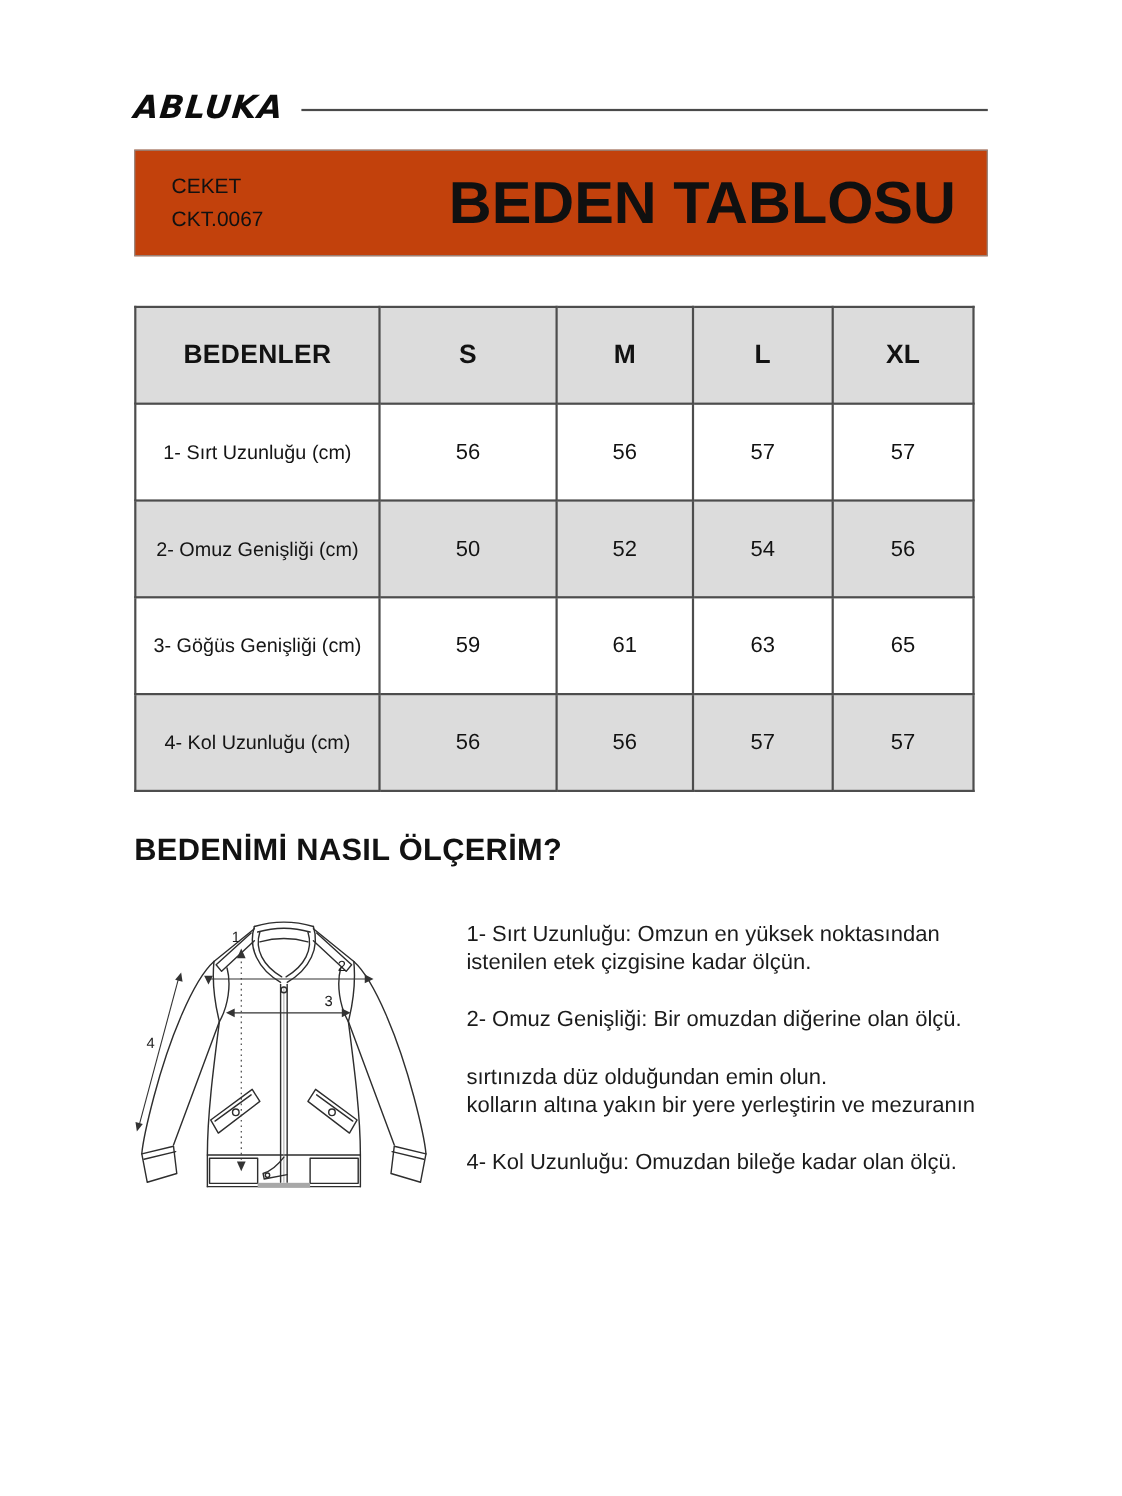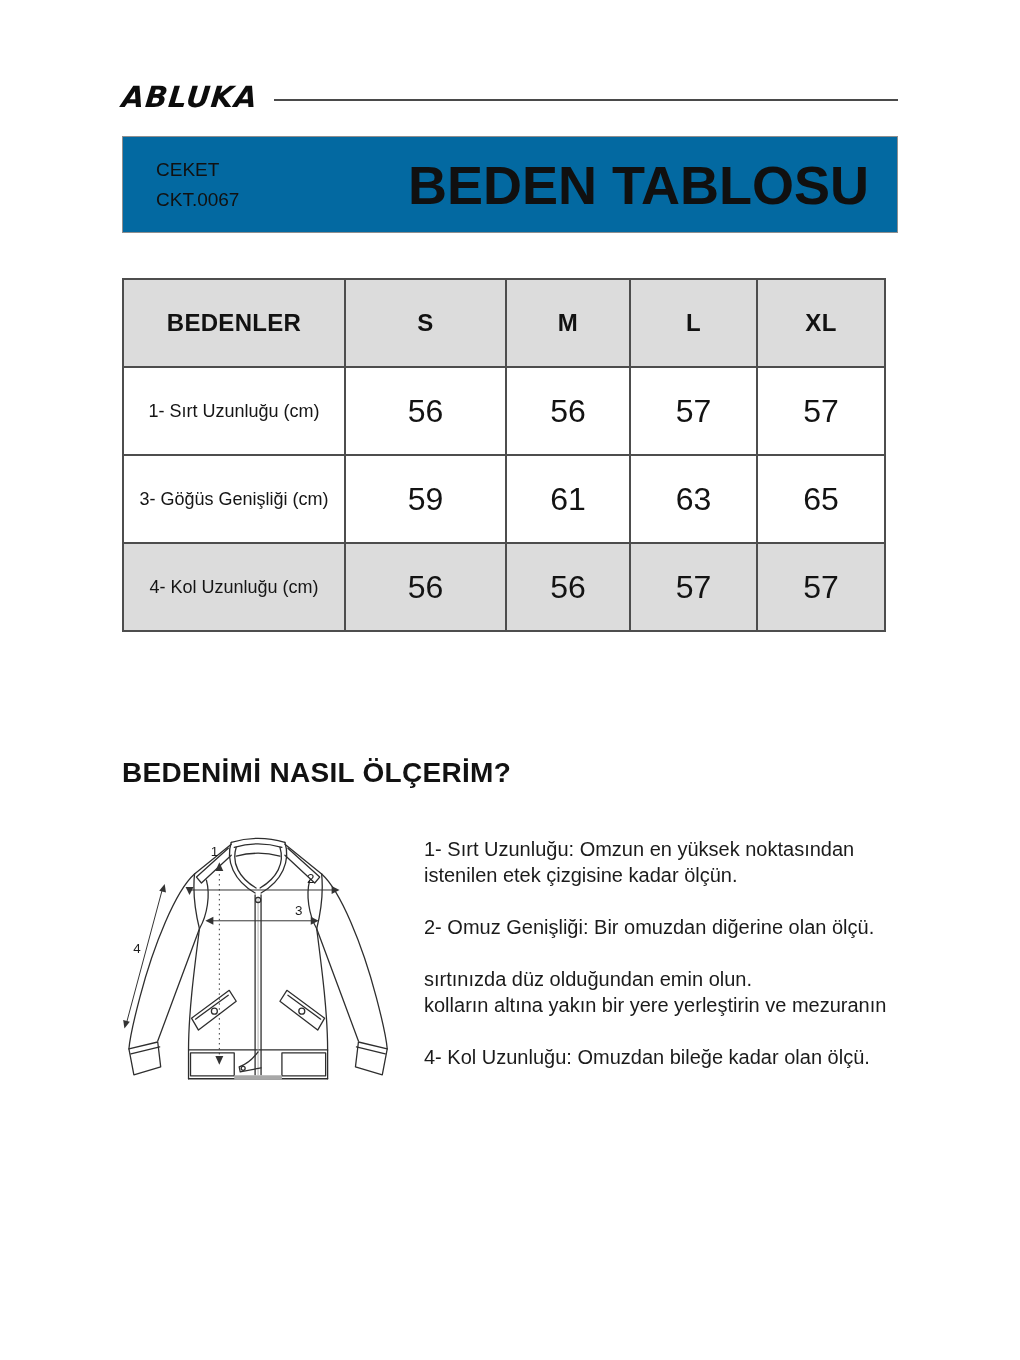--- a/index.html
+++ b/index.html
@@ -10,35 +10,35 @@
   
   .brand-row{position:absolute;left:122px;top:80px;width:776px;display:flex;align-items:center;}
   .logo{
     font-family:"DejaVu Sans",sans-serif;font-style:italic;font-weight:bold;
     font-size:29px;letter-spacing:1px;color:#0c0c0c;transform:skewX(-6deg);white-space:nowrap;
   }
   .brand-rule{flex:1;height:2px;background:#4a4a4a;margin-left:16px;margin-top:6px;}
   
   .title-box{
     position:absolute;left:122px;top:136px;width:776px;height:97px;box-sizing:border-box;
-    border:1px solid #8f8f8f;display:flex;align-items:center;background:#0369a1;
+    border:1px solid #8f8f8f;display:flex;align-items:center;background:#c2410c;
   }
   .product-block{padding-left:33px;font-size:19px;line-height:30px;color:#111;}
   .box-title{margin:0 28px 0 auto;font-size:54px;font-weight:600;letter-spacing:0;color:#101010;white-space:nowrap;}
   
   .size-table{
     position:absolute;left:122px;top:278px;border-collapse:collapse;table-layout:fixed;
   }
   .size-table th,.size-table td{
     border:2px solid #4d4d4d;height:86px;text-align:center;vertical-align:middle;padding:0;background:#fff;
   }
   .size-table tr.shaded th,.size-table tr.shaded td{background:#dcdcdc;}
   .size-table th{font-size:24px;font-weight:bold;letter-spacing:.3px;color:#121212;}
   .size-table td.row-label{font-size:18px;color:#151515;}
-  .size-table td.size-value{font-size:32px;color:#131313;}
+  .size-table td.size-value{font-size:20px;color:#131313;}
   
   .how-heading{
     position:absolute;left:122px;top:757px;margin:0;font-size:28px;font-weight:800;
     letter-spacing:.3px;color:#121212;white-space:nowrap;
   }
   
   .measure-row{position:absolute;left:116px;top:832px;width:792px;display:flex;}
   .diagram-wrap{flex:0 0 308px;width:308px;height:266px;}
   .instructions{flex:1;padding-top:4px;font-size:20px;line-height:26px;color:#1b1b1b;}
   .instructions .para{margin:0 0 26px 0;}
@@ -80,20 +80,27 @@
         <th>XL</th>
       </tr>
     </thead>
     <tbody>
       <tr>
         <td class="row-label">1- Sırt Uzunluğu (cm)</td>
         <td class="size-value">56</td>
         <td class="size-value">56</td>
         <td class="size-value">57</td>
         <td class="size-value">57</td>
+      </tr>
+      <tr class="shaded">
+        <td class="row-label">2- Omuz Genişliği (cm)</td>
+        <td class="size-value">50</td>
+        <td class="size-value">52</td>
+        <td class="size-value">54</td>
+        <td class="size-value">56</td>
       </tr>
       <tr>
         <td class="row-label">3- Göğüs Genişliği (cm)</td>
         <td class="size-value">59</td>
         <td class="size-value">61</td>
         <td class="size-value">63</td>
         <td class="size-value">65</td>
       </tr>
       <tr class="shaded">
         <td class="row-label">4- Kol Uzunluğu (cm)</td>

